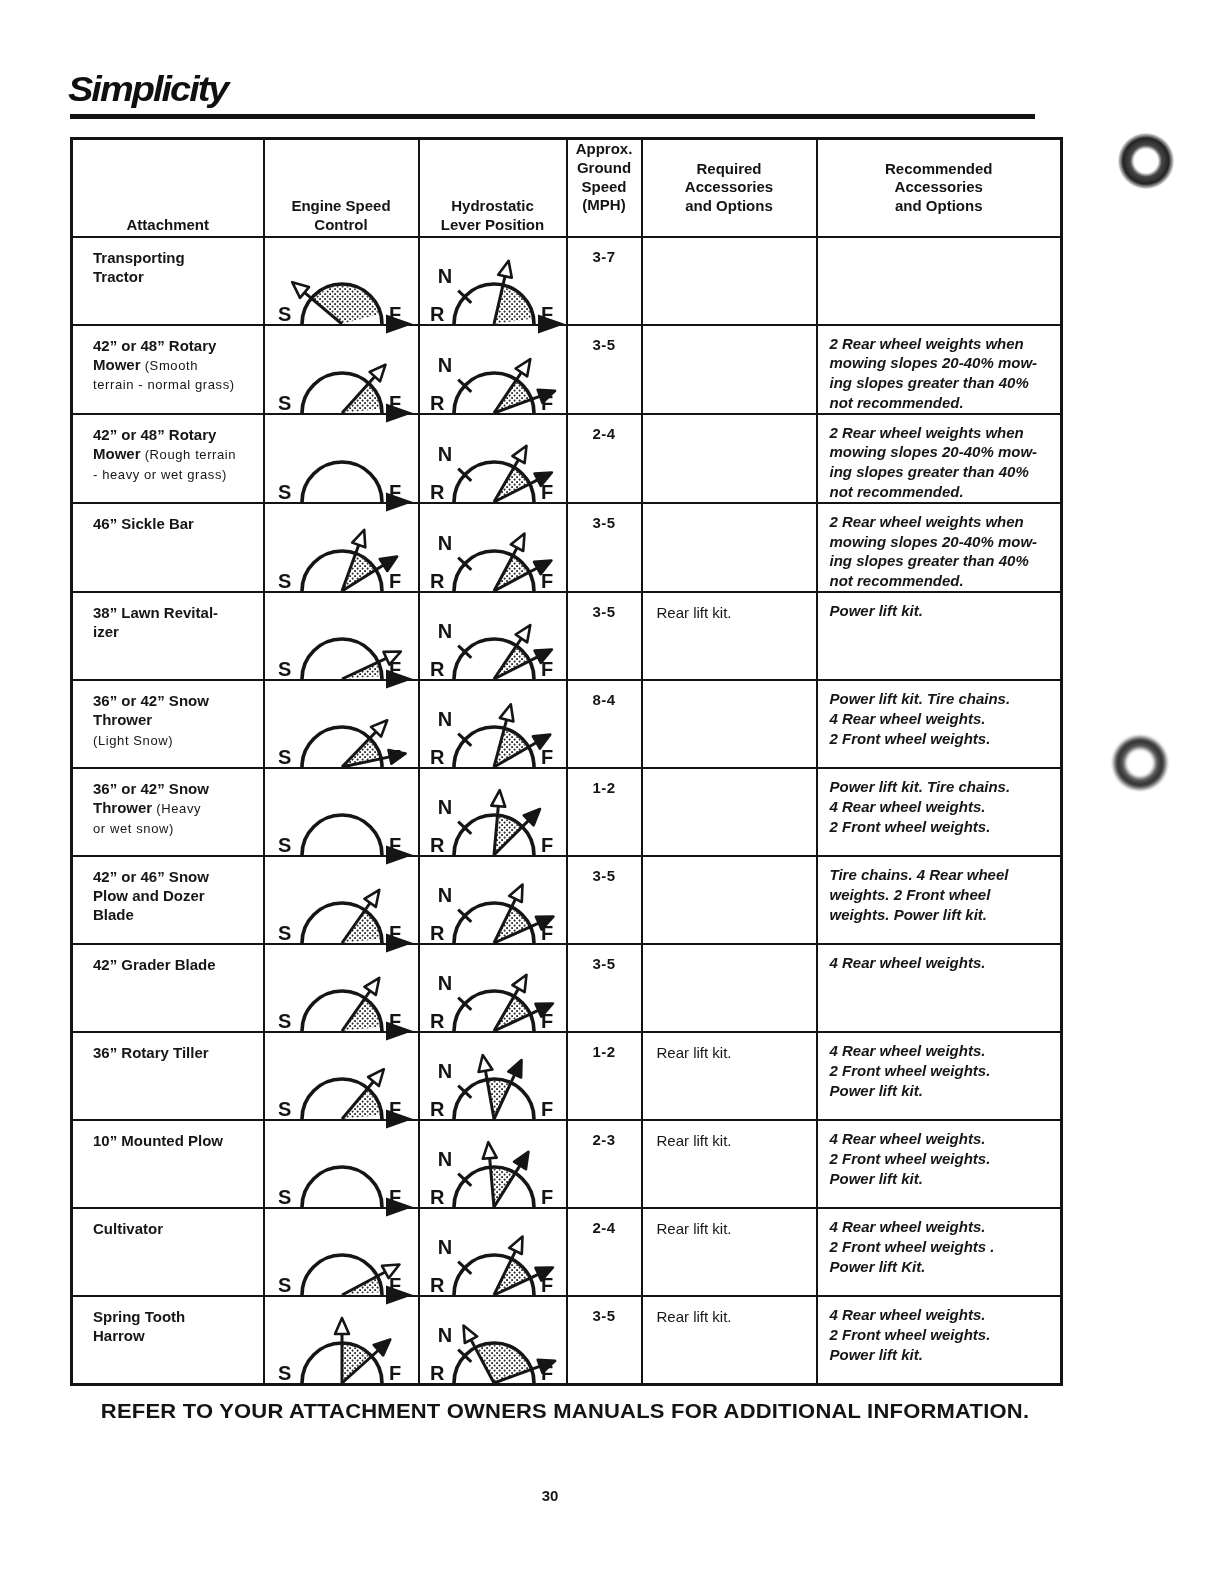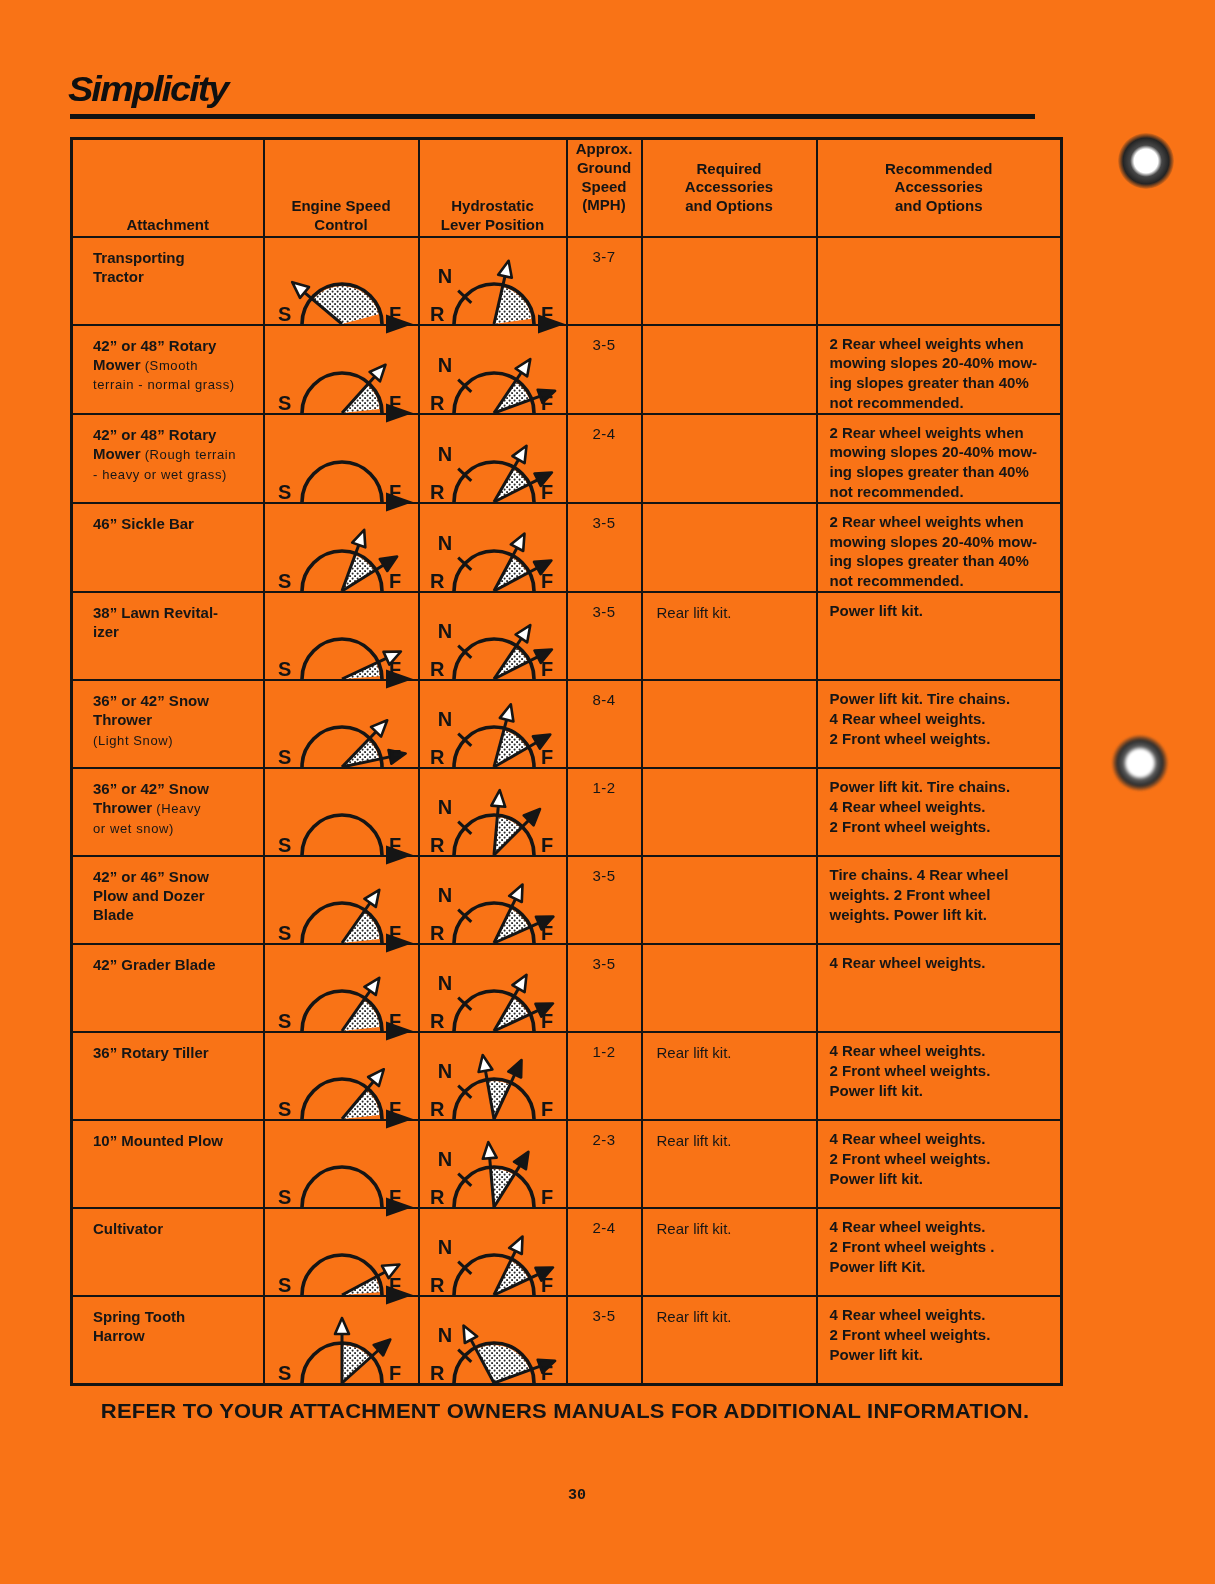--- a/index.html
+++ b/index.html
@@ -1,18 +1,18 @@
 <!DOCTYPE html>
 <html><head>
 <meta charset="utf-8">
 <style>
   html,body{margin:0;padding:0;background:#e8e8e6;}
   .page{
     position:relative; width:1215px; height:1584px; margin:0 auto;
-    background:#f97316; color:#161616;
+    background:#ffffff; color:#161616;
     font-family:"Liberation Sans", sans-serif;
     overflow:hidden;
   }
   .logo{
     position:absolute; left:68px; top:68px;
     font-size:38px; font-weight:bold; font-style:italic;
     letter-spacing:-2px; transform:scaleY(0.92);
     color:#101010;
   }
   .logo-rule{position:absolute; left:70px; top:114px; width:965px; height:5px; background:#121212;}
@@ -38,30 +38,30 @@
   th{font-size:15px; font-weight:bold; line-height:1.25; white-space:pre-line; text-align:center; color:#141414;}
   th.v-bottom{vertical-align:bottom; }
   th.v-top{vertical-align:top; padding-top:0;}
   th.v-mid{vertical-align:middle;}
   td.c-att{vertical-align:top; text-align:left; padding:10px 4px 0 20px; font-size:15px; font-weight:bold; line-height:1.28;}
   .att-name{white-space:pre-line;margin-top:16px;}
   .att-note{font-weight:400; font-size:13px; letter-spacing:0.6px; white-space:pre-line;}
   td.c-gauge{position:relative; overflow:visible; vertical-align:bottom;}
   svg.gauge{position:absolute; bottom:-3px; left:50%; transform:translateX(-50%); overflow:visible;}
   .glabel{font-family:"Liberation Sans", sans-serif; font-weight:bold; font-size:20px; fill:#141414;}
-  td.c-speed{vertical-align:top; text-align:center; padding-top:10px; font-size:15px; font-weight:400; letter-spacing:0.4px;}
+  td.c-speed{vertical-align:top; text-align:center; padding-top:10px; font-size:15px; font-weight:700; letter-spacing:0.4px;}
   td.c-req{vertical-align:top; text-align:left; padding:10px 6px 0 14px; font-size:15px; white-space:pre-line; line-height:1.3;}
-  td.c-rec{vertical-align:top; text-align:left; padding:8px 6px 0 12px; font-size:15px; font-weight:bold; white-space:pre-line; line-height:1.32;}
+  td.c-rec{vertical-align:top; text-align:left; padding:8px 6px 0 12px; font-size:15px; font-weight:bold; white-space:pre-line; line-height:1.32;font-style:italic;}
   .footer-note{
     position:absolute; left:70px; top:1398px; width:990px;
     text-align:center; font-weight:bold; font-size:22px; letter-spacing:0.2px; color:#141414;
     transform:scaleY(0.95);
   }
   .figure-caption{position:absolute; left:70px; top:1441px; width:990px; text-align:center; font-weight:bold; font-size:15px;}
-  .page-number{position:absolute; left:82px; top:1487px; width:990px; text-align:center; font-weight:bold; font-size:15px;font-family:Liberation Mono, monospace;}
+  .page-number{position:absolute; left:55px; top:1487px; width:990px; text-align:center; font-weight:bold; font-size:15px;}
 </style>
 </head>
 <body>
 
 <div class="page">
   <svg width="0" height="0" style="position:absolute" aria-hidden="true">
     <defs>
       <pattern id="dotfill" width="5" height="5" patternUnits="userSpaceOnUse">
         <rect width="5" height="5" fill="#ffffff"></rect>
         <circle cx="1.6" cy="1.6" r="1.05" fill="#2a2a2a"></circle>

